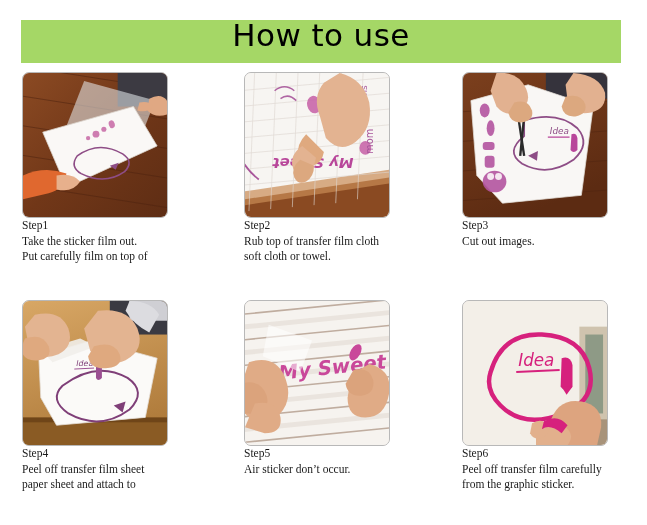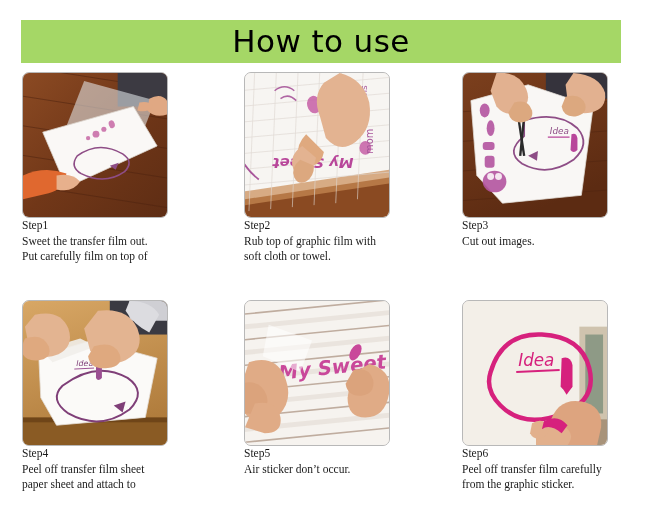--- a/index.html
+++ b/index.html
@@ -21,21 +21,21 @@
 
   
   .header-band {
     position: absolute;
     left: 21px;
     top: 20px;
     width: 600px;
     height: 43px;
     background: #a5d766;
     display: flex;
-    align-items: center;
+    align-items: flex-start;
     justify-content: center;
   }
   .header-title {
     font-family: "DejaVu Sans", "Liberation Sans", sans-serif;
     font-size: 31px;
     font-weight: 400;
     color: #000000;
     letter-spacing: 0.4px;
     line-height: 1;
   }
@@ -141,21 +141,21 @@
               </g>
               <g>
                 <path d="M0 104 q22 -10 44 -2 q-2 16 -18 20 l-26 6 z" fill="#e0682f"></path>
                 <path d="M34 104 q16 -3 24 6 q-8 12 -24 8 z" fill="#e7b08c"></path>
               </g>
             </svg>
           </div>
         </div>
         <div class="step-caption">
           <span class="step-label">Step1</span>
-          <span class="step-desc-line">Sweet the transfer film out.</span>
+          <span class="step-desc-line">Take the sticker film out.</span>
           <span class="step-desc-line">Put carefully film on top of</span>
         </div>
       </div>
 
       <div class="step-cell col-1">
         <div class="photo-frame">
           <div class="photo-inner">
             <svg viewBox="0 0 146 146" preserveAspectRatio="none">
               <rect width="146" height="146" fill="#f7f5f2"></rect>
               <polygon points="0,128 146,106 146,146 0,146" fill="#8a4a22"></polygon>
@@ -198,21 +198,21 @@
                 <path d="M96 0 q24 6 30 30 q4 26 -14 40 q-16 12 -30 -4 l-6 -22 q-8 -20 4 -34 z"></path>
                 <path d="M62 62 q-10 10 -8 22 q2 12 14 10 q10 -2 12 -14 z" fill="#dfa97f"></path>
                 <path d="M58 74 q-12 8 -10 20 q2 10 12 8 q10 -3 12 -16 z" fill="#e3b391"></path>
                 <path d="M56 88 q-10 8 -6 18 q4 8 12 4 q8 -5 8 -16 z" fill="#dca87f"></path>
               </g>
             </svg>
           </div>
         </div>
         <div class="step-caption">
           <span class="step-label">Step2</span>
-          <span class="step-desc-line">Rub top of graphic film with</span>
+          <span class="step-desc-line">Rub top of transfer film cloth</span>
           <span class="step-desc-line">soft cloth or towel.</span>
         </div>
       </div>
 
       <div class="step-cell col-2">
         <div class="photo-frame">
           <div class="photo-inner">
             <svg viewBox="0 0 146 146" preserveAspectRatio="none">
               <defs>
                 <linearGradient id="wood3" x1="0" y1="0" x2="0.4" y2="1">

